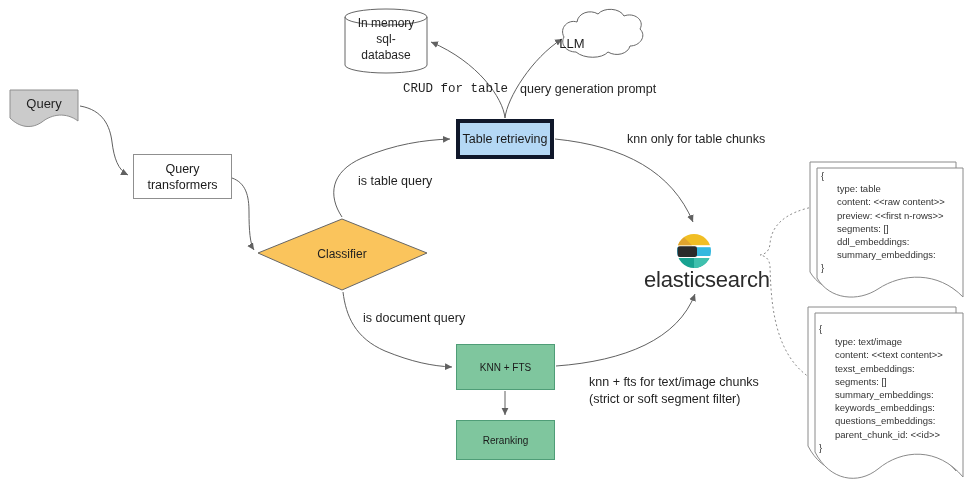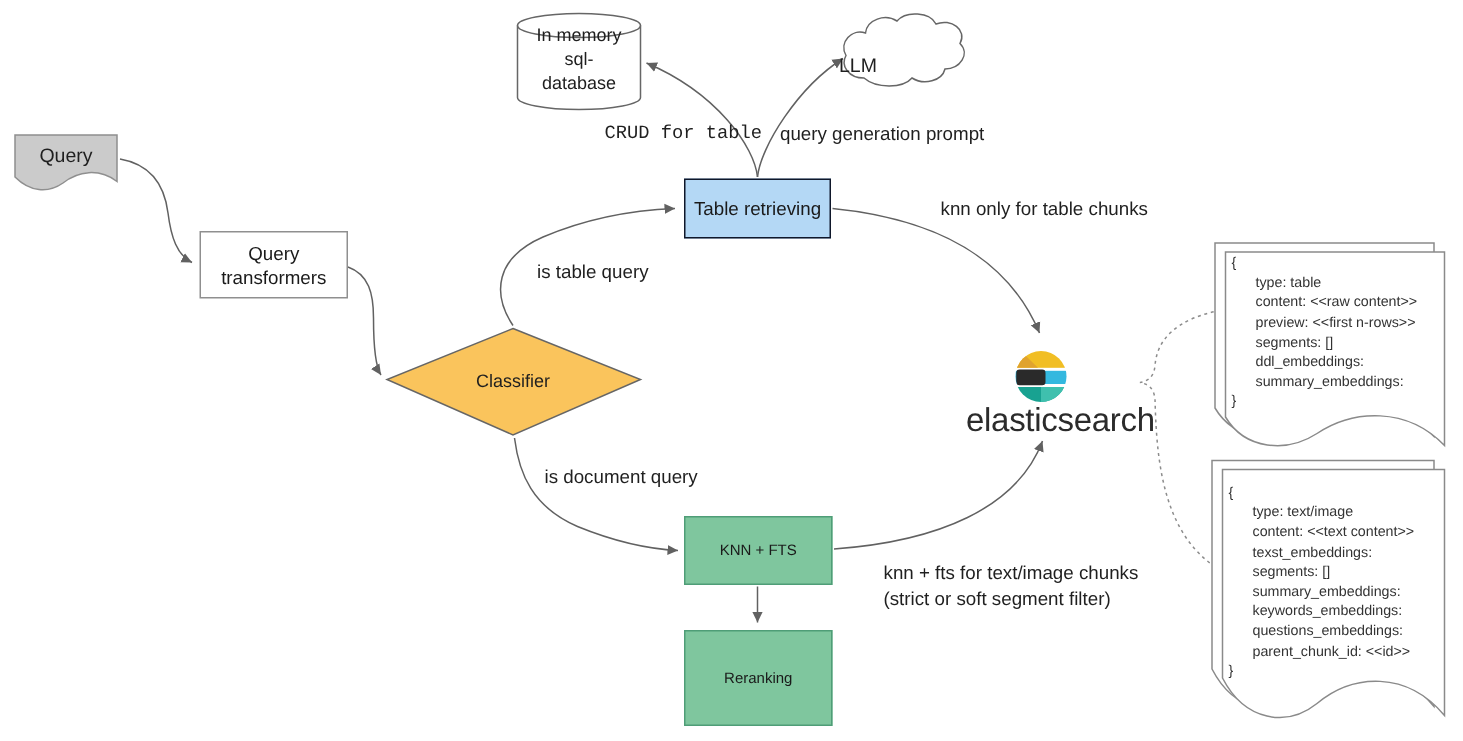--- a/index.html
+++ b/index.html
@@ -3,21 +3,21 @@
 <meta charset="utf-8">
 <style>
   html,body{margin:0;padding:0;background:#fff;}
   #canvas{position:relative;width:975px;height:494px;background:#ffffff;overflow:hidden;
           font-family:"Liberation Sans",sans-serif;color:#1f1f1f;}
   #shapes{position:absolute;left:0;top:0;z-index:0;}
   .lbl{position:absolute;z-index:2;font-size:12.5px;color:#1f1f1f;white-space:nowrap;}
   .node{position:absolute;z-index:2;display:flex;align-items:center;justify-content:center;
         text-align:center;font-size:12.5px;color:#1a1a1a;box-sizing:border-box;white-space:pre-line;}
   .rect-node{border:1px solid #8f8f8f;background:#ffffff;}
-  .blue-node{background:#B4D8F5;border:1px solid #0f172a;}
+  .blue-node{background:#B4D8F5;border:4px solid #0f172a;}
   .green-node{background:#7FC69E;border:1px solid #4f9d77;font-size:10px;}
   .shape-lbl{position:absolute;z-index:2;text-align:center;white-space:pre-line;}
   .es-word{position:absolute;z-index:2;font-size:22px;letter-spacing:-0.2px;color:#2b2b2b;
            text-align:center;}
   .doc-text{position:absolute;z-index:2;font-size:9.5px;line-height:13.2px;color:#333;}
   .doc-text .fields{padding-left:16px;}
   .note{line-height:17px;text-align:right;}
 </style>
 </head>
 <body>
@@ -95,21 +95,21 @@
   <div class="shape-lbl" style="left:346px;top:15px;width:80px;font-size:12px;line-height:16px;">In memory
 sql-
 database</div>
 
   <div class="shape-lbl" style="left:552px;top:36px;width:40px;font-size:13px;">LLM</div>
 
   <div class="node green-node" style="left:456px;top:344px;width:99px;height:46px;">
     <span>KNN + FTS</span>
   </div>
 
-  <div class="node green-node" style="left:456px;top:420px;width:99px;height:64px;">
+  <div class="node green-node" style="left:456px;top:420px;width:99px;height:40px;">
     <span>Reranking</span>
   </div>
 
   <div class="es-word" style="left:644px;top:267px;width:104px;">elasticsearch</div>
 
   <div class="lbl" style="left:403px;top:82px;font-family:Liberation Mono, monospace;">CRUD for table</div>
   <div class="lbl" style="left:520px;top:82px;">query generation prompt</div>
   <div class="lbl" style="left:358px;top:174px;">is table query</div>
   <div class="lbl" style="left:627px;top:132px;">knn only for table chunks</div>
   <div class="lbl" style="left:363px;top:311px;">is document query</div>

